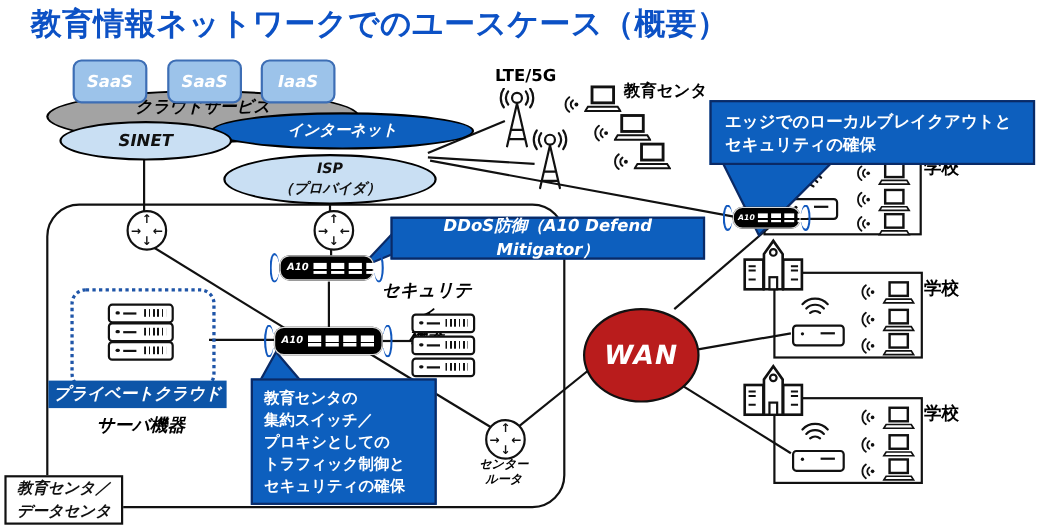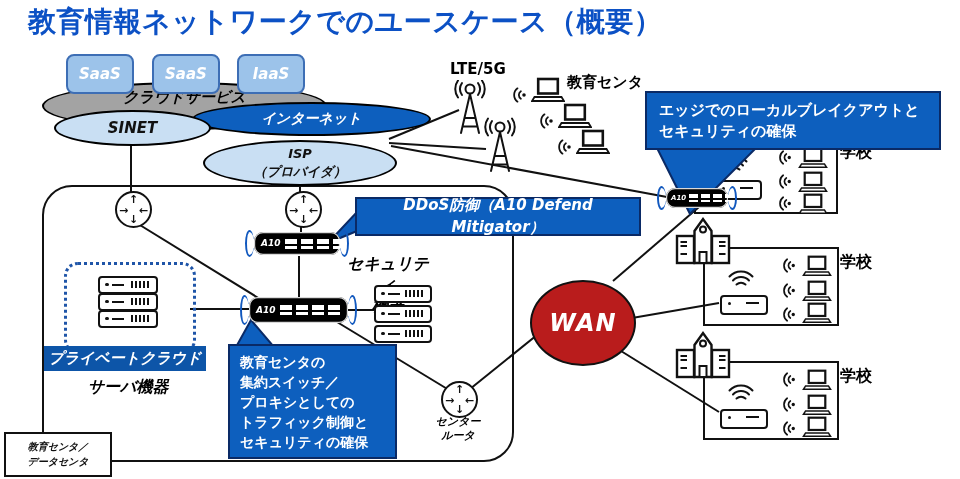--- a/index.html
+++ b/index.html
@@ -348,16 +348,16 @@
 セキュリティの確保</div>
 <div class="abs callout ctr" style="left:355px;top:197px;width:264px;height:29px;padding:3px 9px;font-size:15px;">
   <span>DDoS防御（A10 Defend Mitigator）</span>
 </div>
 <div class="abs callout ml" style="left:228px;top:344px;width:145px;height:97px;padding:7px 10px;font-size:14px;">教育センタの
 集約スイッチ／
 プロキシとしての
 トラフィック制御と
 セキュリティの確保</div>
 
-<div class="abs whitebox ctr ml" style="left:4px;top:432px;width:104px;height:41px;font-size:10px;font-weight:bold;line-height:1.45;">
+<div class="abs whitebox ctr ml" style="left:4px;top:432px;width:104px;height:41px;font-size:14px;font-weight:bold;line-height:1.45;">
   <span class="ml">教育センタ／
 データセンタ</span>
 </div>
 
 </body></html>

